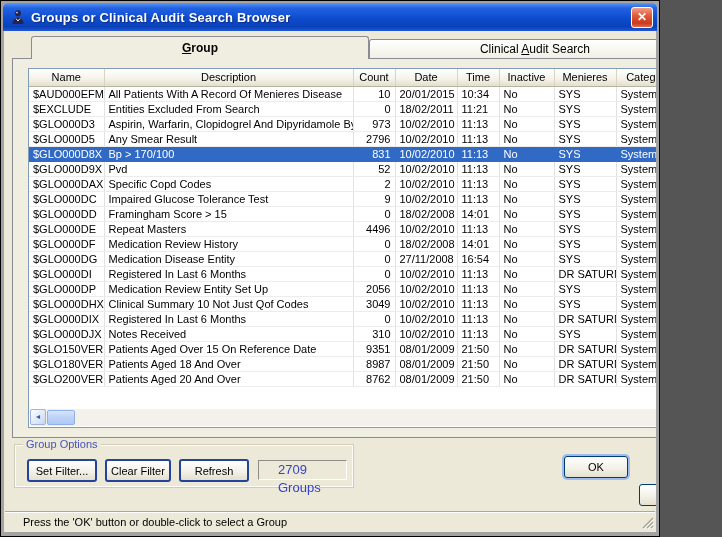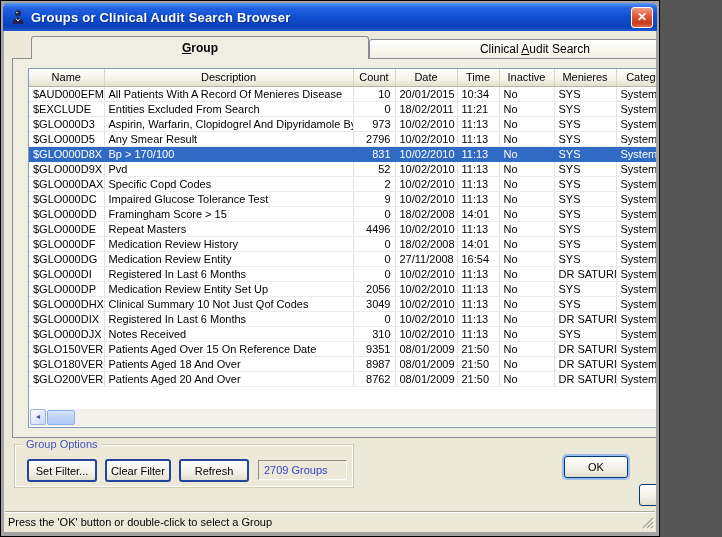--- a/index.html
+++ b/index.html
@@ -109,39 +109,39 @@
     position:absolute; top:14px; height:23px;
     background:linear-gradient(180deg,#FFFFFF 0%,#F2F0E6 60%,#E2DFCE 100%);
     border:2px solid #24439B; border-radius:3px; font-size:11px; color:#000;
     font-family:"Liberation Sans", sans-serif; cursor:pointer;
   }
   .btn-setfilter{ left:12px; width:70px; }
   .btn-clearfilter{ left:90px; width:66px; }
   .btn-refresh{ left:164px; width:70px; }
   .count-field{
     position:absolute; left:243px; top:15px; width:89px; height:20px;
-    background:#ECE9D8; font-size:11px; color:#3542C8; line-height:18px; padding-left:5px;
+    background:#ECE9D8; font-size:13px; color:#3542C8; line-height:18px; padding-left:19px;
     border-top:1px solid #8E8D84; border-left:1px solid #8E8D84;
     border-bottom:1px solid #FFFFFF; border-right:1px solid #FFFFFF;
   }
   
   .dlg-btn{
     position:absolute; height:22px; font-size:11px; color:#000;
     background:linear-gradient(180deg,#FFFFFF 0%,#F2F0E6 60%,#E3E0CF 100%);
     border:1px solid #003C74; border-radius:3px;
     font-family:"Liberation Sans", sans-serif; cursor:pointer;
   }
   .btn-ok{ left:560px; top:425px; width:64px; box-shadow:0 0 0 2px #9DBBEE; }
   .btn-cancel{ left:666px; top:425px; width:67px; }
   .btn-help{ left:635px; top:453px; width:67px; }
   
   .statusbar{
     position:absolute; left:1px; right:1px; bottom:1px; height:20px;
     border-top:1px solid #ACA899; box-shadow:inset 0 1px 0 #FFFFFF;
-    font-size:11px; color:#000; line-height:20px; padding-left:3px; background:#ECE9D8;
+    font-size:11px; color:#000; line-height:20px; padding-left:18px; background:#ECE9D8;
   }
   .resize-grip{ position:absolute; right:1px; bottom:2px; width:13px; height:13px; }
 </style>
 </head>
 <body>
 
 <div class="xp-window">
 
   <div class="titlebar">
     <span class="title-icon">
@@ -296,21 +296,21 @@
               <td>Medication Review History</td>
               <td class="num">0</td>
               <td>18/02/2008</td>
               <td>14:01</td>
               <td>No</td>
               <td>SYS</td>
               <td>System</td>
             </tr>
             <tr>
               <td>$GLO000DG</td>
-              <td>Medication Review Entity</td>
+              <td>Medication Disease Entity</td>
               <td class="num">0</td>
               <td>27/11/2008</td>
               <td>16:54</td>
               <td>No</td>
               <td>SYS</td>
               <td>System</td>
             </tr>
             <tr>
               <td>$GLO000DI</td>
               <td>Registered In Last 6 Months</td>

